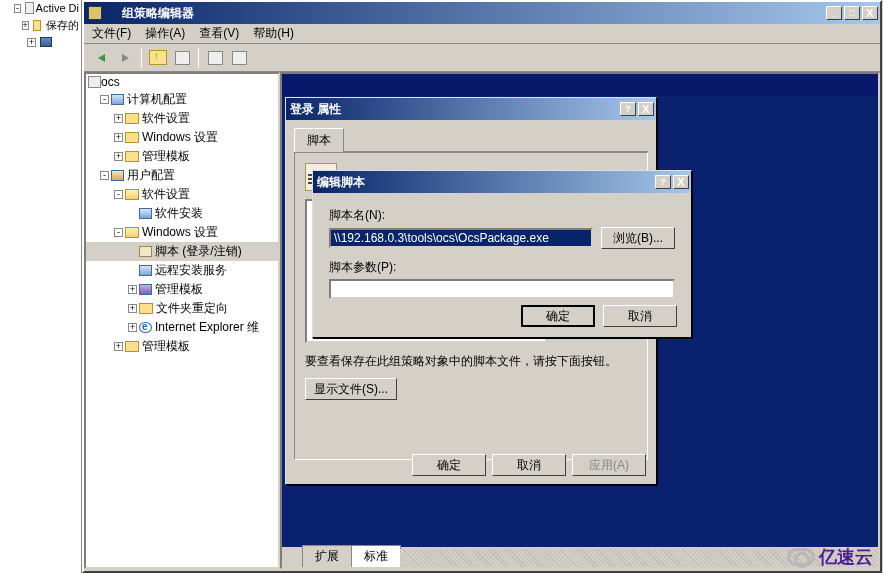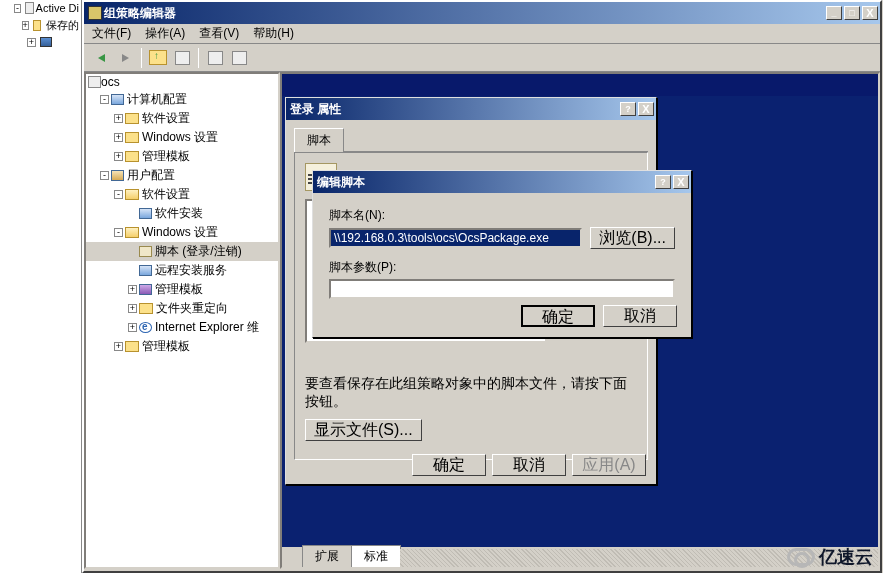--- a/index.html
+++ b/index.html
@@ -43,21 +43,21 @@
     .titlebar {
       height: 22px;
       background: linear-gradient(to right, #082569, #a6c7ec);
       color: #fff;
       display: flex;
       align-items: center;
       padding-left: 4px;
       font-size: 12px;
       font-weight: bold;
     }
-    .titlebar .title-text { flex:1; display:flex; align-items:center; gap:2px;}
+    .titlebar .title-text { flex:1; display:flex; align-items:center; gap:20px;}
     .titlebar-icon { width:14px; height:14px; background:#d9c56a; border:1px solid #333;}
     .win-btns { display:flex; gap:2px; margin-right:2px;}
     .win-btn { width:16px; height:14px; background:#d4d0c8; border:1px solid #fff; border-right-color:#404040; border-bottom-color:#404040; font-size:9px; text-align:center; line-height:12px; font-family:Arial;}
     .menubar { height:20px; background:#d4d0c8; display:flex; align-items:center; padding-left:8px; gap:14px; font-size:12px; border-bottom:1px solid #888;}
     .menu-item { cursor:default; }
     .toolbar { height:28px; background:#d4d0c8; display:flex; align-items:center; padding-left:6px; gap:2px; border-bottom:1px solid #888;}
     .tb-btn { width:22px; height:22px; border:1px solid #d4d0c8; display:flex; align-items:center; justify-content:center;}
     .tb-sep { width:1px; height:20px; background:#888; margin:0 3px; border-right:1px solid #fff;}
     .content-area { display:flex; height: calc(100% - 72px);}
     .tree-panel {
@@ -120,27 +120,27 @@
     .tab-area { border:1px solid #fff; border-top:1px solid #888; border-left-color:#888; background:#d4d0c8; padding:10px; height:308px; position:relative;}
     .icon-row { display:flex; align-items:center; gap:8px; margin-bottom:8px;}
     .whitebox { background:#fff; border:2px inset #d4d0c8; height:144px; margin-bottom:10px;}
     .btncol { position:absolute; right:14px; top:52px; display:flex; flex-direction:column; gap:6px;}
     .std-btn {
       min-width:74px; height:22px;
       background:#d4d0c8;
       border:1px solid #fff;
       border-right-color:#404040;
       border-bottom-color:#404040;
-      font-size:16px;
+      font-size:12px;
       padding:0 8px;
       font-family:inherit;
       cursor:default;
     }
     .dlg-buttons { position:absolute; right:10px; bottom:8px; display:flex; gap:6px;}
-    .hint-text { font-size:14px; margin-top:22px;}
+    .hint-text { font-size:12px; margin-top:0;}
     
     .dialog2 {
       position:absolute;
       left:312px; top:170px;
       width:380px; height:168px;
       background:#d4d0c8;
       border:1px solid #000;
       border-top-color:#dfdfdf;
       border-left-color:#dfdfdf;
       box-shadow: 1px 1px 0 #000;
@@ -148,21 +148,21 @@
     .dialog2 .dlg-body { padding:14px 16px;}
     .label { font-size:12px; margin-bottom:3px;}
     .input-row { display:flex; gap:8px; align-items:center; margin-bottom:10px;}
     .textinput { flex:1; height:20px; border:2px inset #d4d0c8; background:#fff; font-size:12px; padding:1px 3px; font-family:inherit;}
     .textinput.selected { background:#08246b; color:#fff;}
     .dlg2-btns { position:absolute; right:14px; bottom:10px; display:flex; gap:8px;}
     .watermark {
       position:absolute;
       right:10px; bottom:4px;
       font-size:18px;
-      color:#0f172a;
+      color:#4c1d95;
       font-weight:bold;
       display:flex;
       align-items:center;
       gap:4px;
     }
     .wm-icon {
       width:28px; height:18px;
       border:3px solid #b7b7b7;
       border-radius:12px;
       position:relative;

